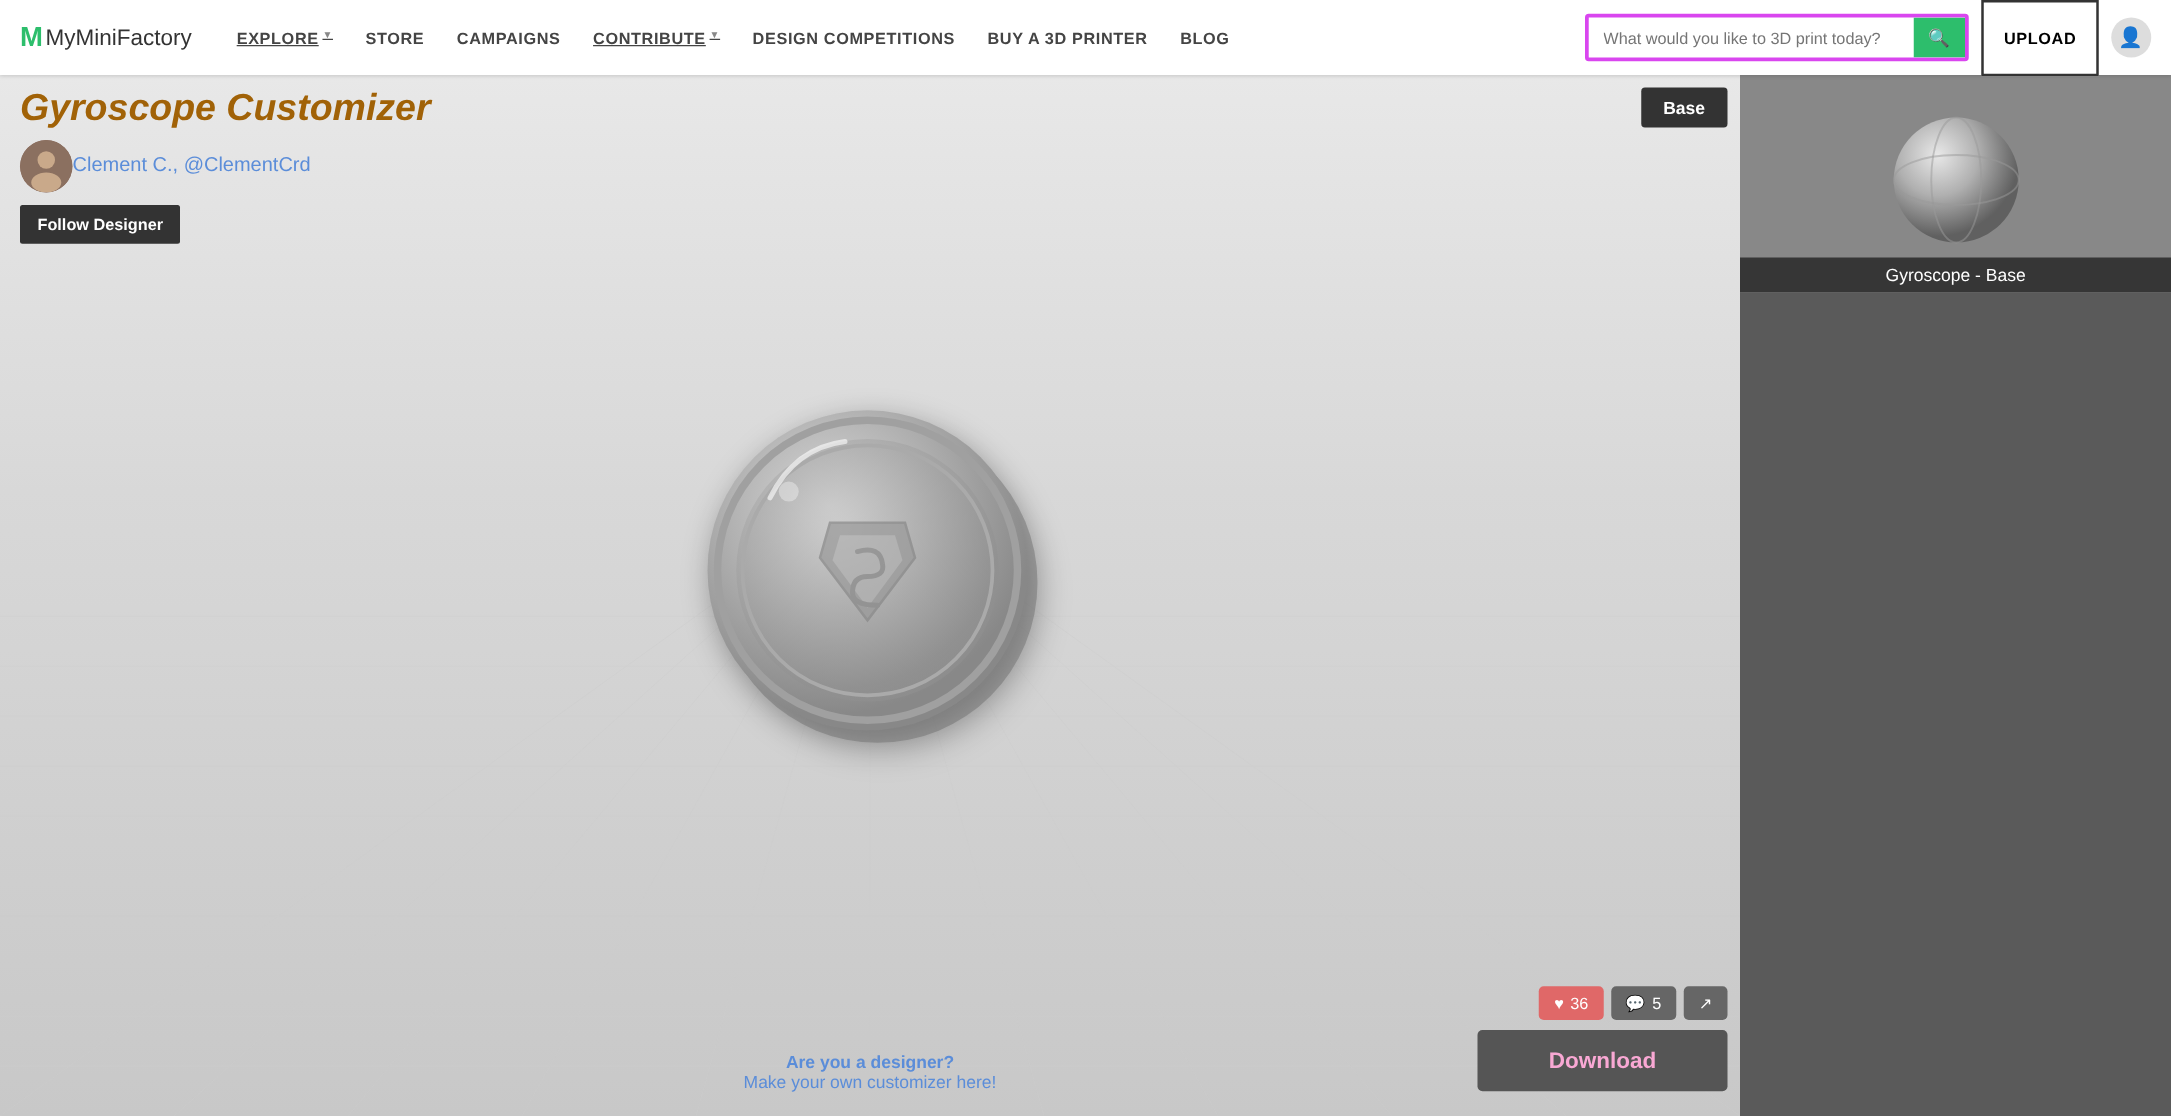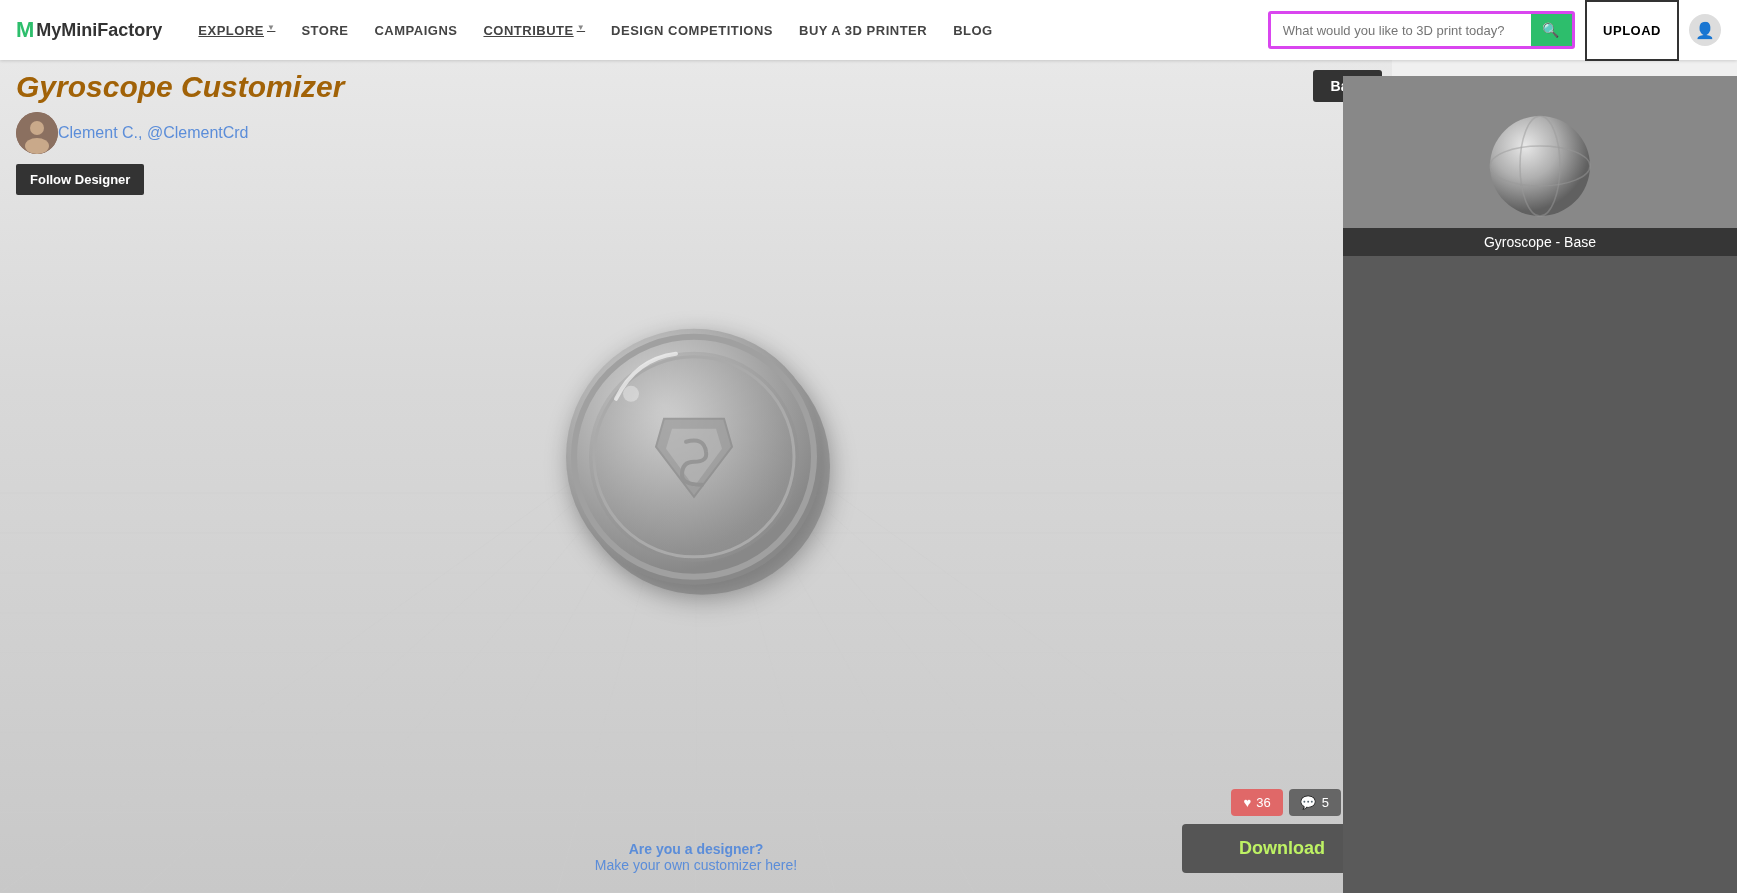--- a/index.html
+++ b/index.html
@@ -24,21 +24,21 @@
       margin-right: 24px;
     }
     .logo-m {
       font-size: 22px;
       font-weight: bold;
       color: #2dbe6c;
       margin-right: 2px;
     }
     .logo-text {
       font-size: 18px;
-      font-weight: bold;
+      font-weight: normal;
       color: #333;
     }
     .nav-links {
       display: flex;
       align-items: center;
       gap: 2px;
       flex: 1;
     }
     .nav-link {
       font-size: 13px;
@@ -218,36 +218,36 @@
       cursor: pointer;
       display: flex;
       align-items: center;
       gap: 5px;
     }
     .social-btn.like-btn { background: #e06868; }
     .social-btn.comment-btn { background: #666; }
     .social-btn.share-btn { background: #666; }
     .download-main-btn {
       background: #555;
-      color: #bef264;
+      color: #f9a8d4;
       border: none;
       padding: 14px 40px;
       font-size: 18px;
       font-weight: bold;
       cursor: pointer;
       border-radius: 4px;
       width: 200px;
     }
 
     
     .right-sidebar {
       position: fixed;
-      top: 76px;
+      top: 54px;
       right: 0;
-      width: 394px;
+      width: 345px;
       bottom: 0;
       background: #5a5a5a;
       display: flex;
       flex-direction: column;
     }
 
     
     .viewer-top-right {
       position: absolute;
       top: 10px;

